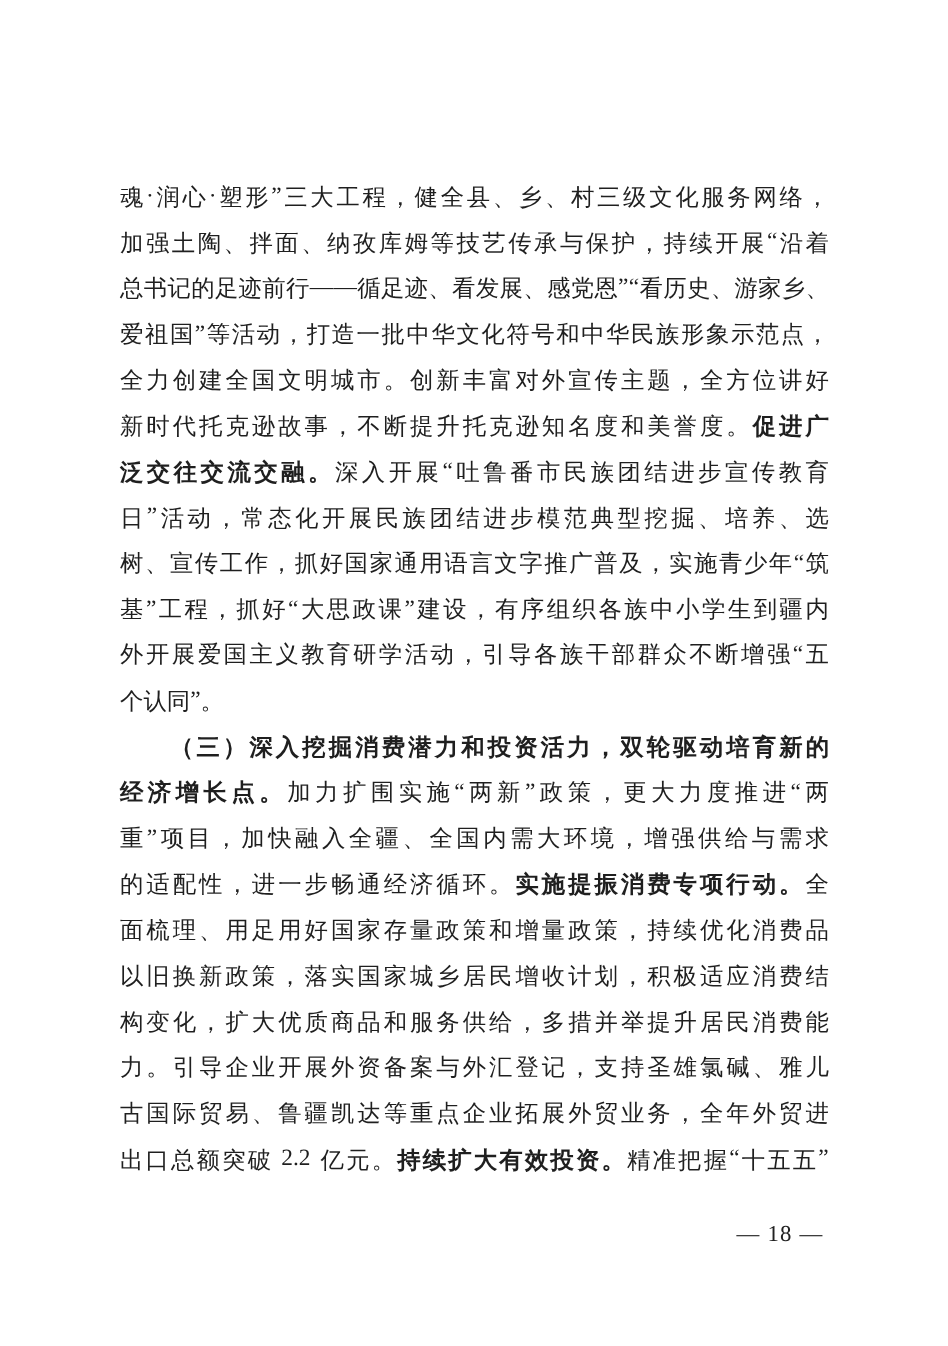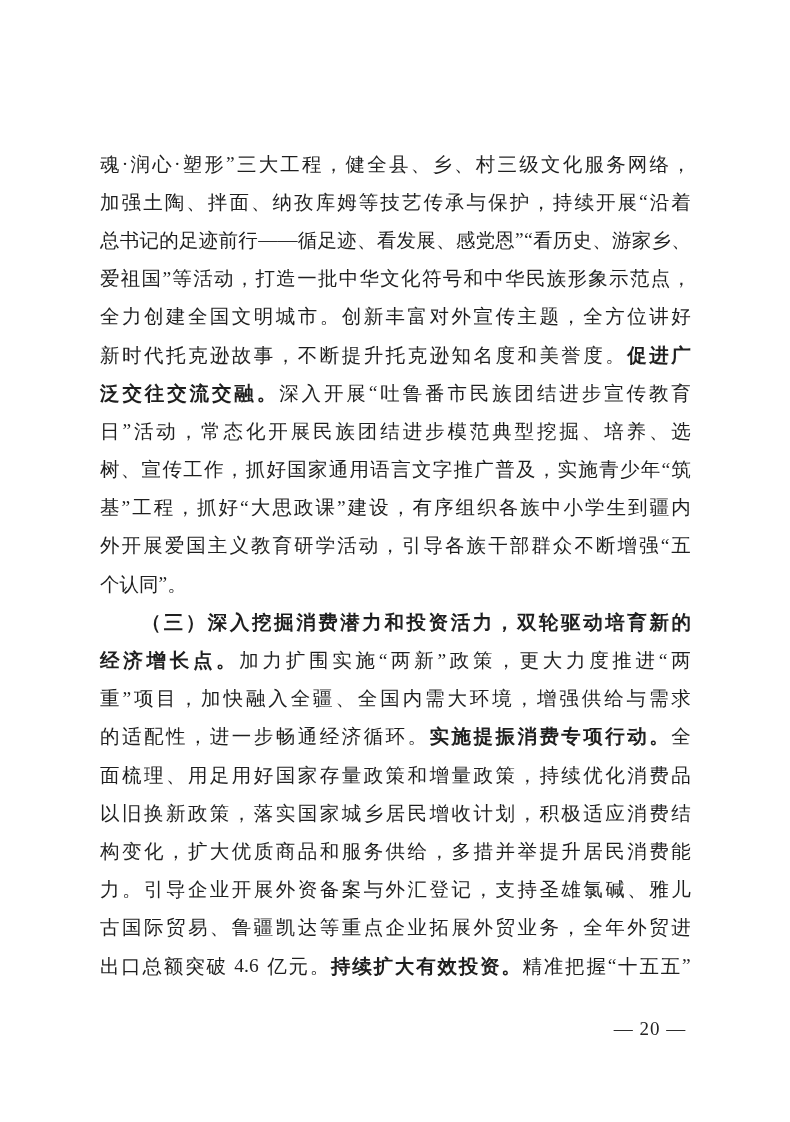--- a/index.html
+++ b/index.html
@@ -663,21 +663,21 @@
         <span class="ch">进</span>
       </div>
       <div class="line">
         <span class="ch">出</span>
         <span class="ch">口</span>
         <span class="ch">总</span>
         <span class="ch">额</span>
         <span class="ch">突</span>
         <span class="ch">破</span>
         <span class="ch">&nbsp;</span>
-        <span class="ch">4.6</span>
+        <span class="ch">2.2</span>
         <span class="ch">&nbsp;</span>
         <span class="ch">亿</span>
         <span class="ch">元</span>
         <span class="ch">。</span>
         <span class="ch bold">持</span>
         <span class="ch bold">续</span>
         <span class="ch bold">扩</span>
         <span class="ch bold">大</span>
         <span class="ch bold">有</span>
         <span class="ch bold">效</span>
@@ -688,14 +688,14 @@
         <span class="ch">准</span>
         <span class="ch">把</span>
         <span class="ch">握</span>
         <span class="ch">“</span>
         <span class="ch">十</span>
         <span class="ch">五</span>
         <span class="ch">五</span>
         <span class="ch">”</span>
       </div>
     </div>
-  <div class="page-number">— 20 —</div>
+  <div class="page-number">— 18 —</div>
 </div>
 
 </body></html>

